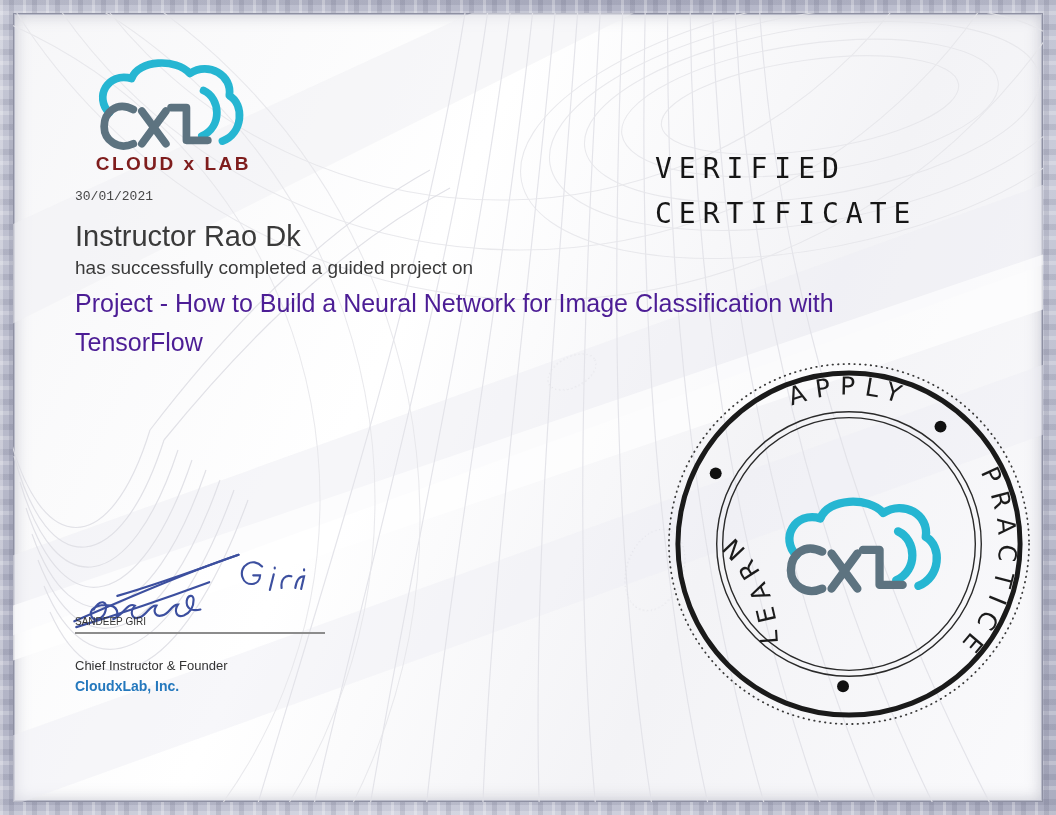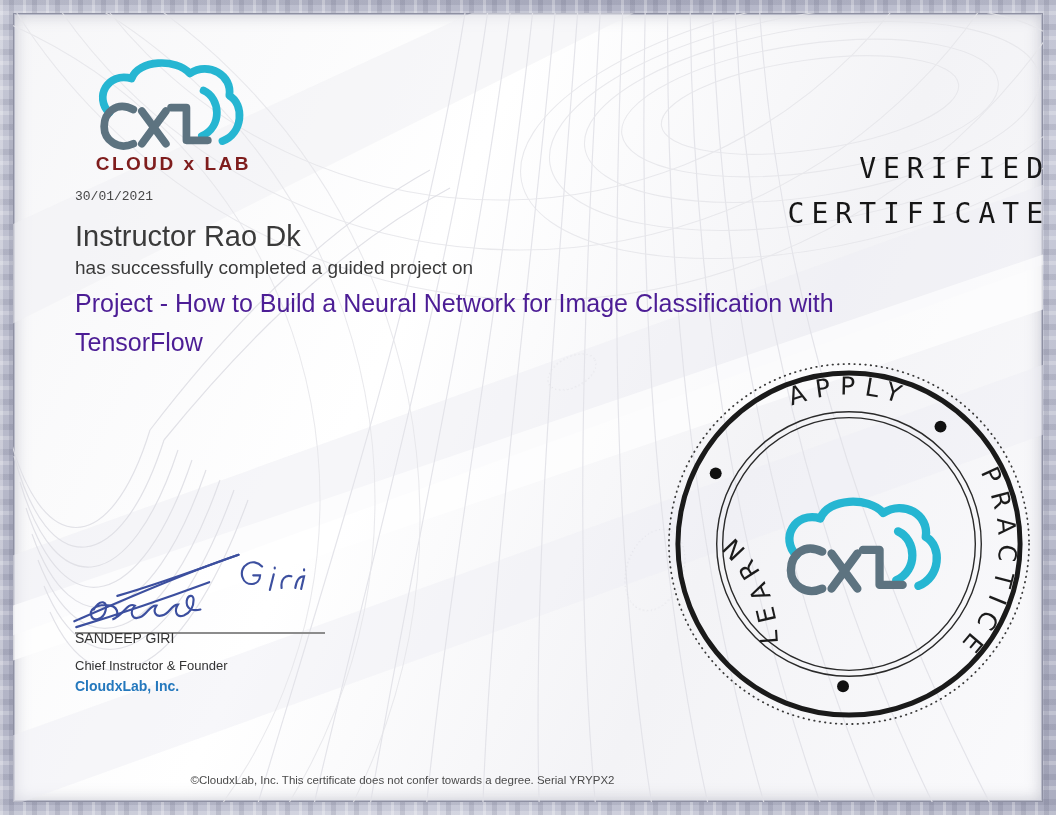--- a/index.html
+++ b/index.html
@@ -21,34 +21,34 @@
 
   .canvas{position:absolute;inset:0;}
   .bg{position:absolute;left:13px;top:13px;pointer-events:none;}
 
   
   .logo-svg{position:absolute;left:73px;top:58px;}
   .logo-caption{position:absolute;left:73px;top:153px;width:178px;text-align:right;
       font-size:19px;font-weight:bold;letter-spacing:2.5px;color:#7f1d1d;}
   .date{position:absolute;left:75px;top:189px;font-size:13px;color:#474747;font-family:Liberation Mono, monospace;}
 
-  .verified{position:absolute;left:655px;top:146px;width:395px;text-align:right;
+  .verified{position:absolute;left:655px;top:146px;width:395px;text-align:left;
       font-family:"DejaVu Sans Mono",monospace;font-size:28px;letter-spacing:7px;
       color:#161616;line-height:45px;white-space:nowrap;}
 
   
   .recipient{position:absolute;left:75px;top:220px;font-size:29px;color:#3a3a3a;}
   .lead-in{position:absolute;left:75px;top:257px;font-size:19px;color:#3a3a3a;}
   .course{position:absolute;left:75px;top:284px;width:870px;font-size:25px;
       color:#4c1d95;line-height:39px;}
 
   
   .sig-svg{position:absolute;left:70px;top:545px;}
   .sig-line{position:absolute;left:75px;top:632px;width:250px;height:2px;background:#8c8c8c;}
-  .sig-name{position:absolute;left:75px;top:630px;font-size:14px;color:#333;}
+  .sig-name{position:absolute;left:75px;top:616px;font-size:10px;color:#333;}
   .sig-role{position:absolute;left:75px;top:658px;font-size:13px;color:#333;}
   .sig-company{position:absolute;left:75px;top:678px;font-size:14px;font-weight:bold;color:#2478bd;}
 
   
   .seal{position:absolute;left:660px;top:355px;}
   .seal text{font-family:"DejaVu Sans",sans-serif;font-size:25px;fill:#1b1b1b;}
 
   
   .footer{position:absolute;left:75px;top:774px;width:655px;text-align:center;
       font-size:11.5px;color:#4b4b4b;}
@@ -182,15 +182,14 @@
     </text>
     <text letter-spacing="9" text-anchor="middle">
       <textPath href="#arcRight" startOffset="50%">PRACTICE</textPath>
     </text>
     <text letter-spacing="9" text-anchor="middle">
       <textPath href="#arcLeft" startOffset="50%">LEARN</textPath>
     </text>
     <use href="#cxl-mark" x="98" y="142" width="186" height="104"></use>
   </svg>
 
-  <div class="footer">©CloudxLab, Inc. This certificate does not confer towards a degree. Serial YRYPX2</div>
 
 </div>
 
 </body></html>

